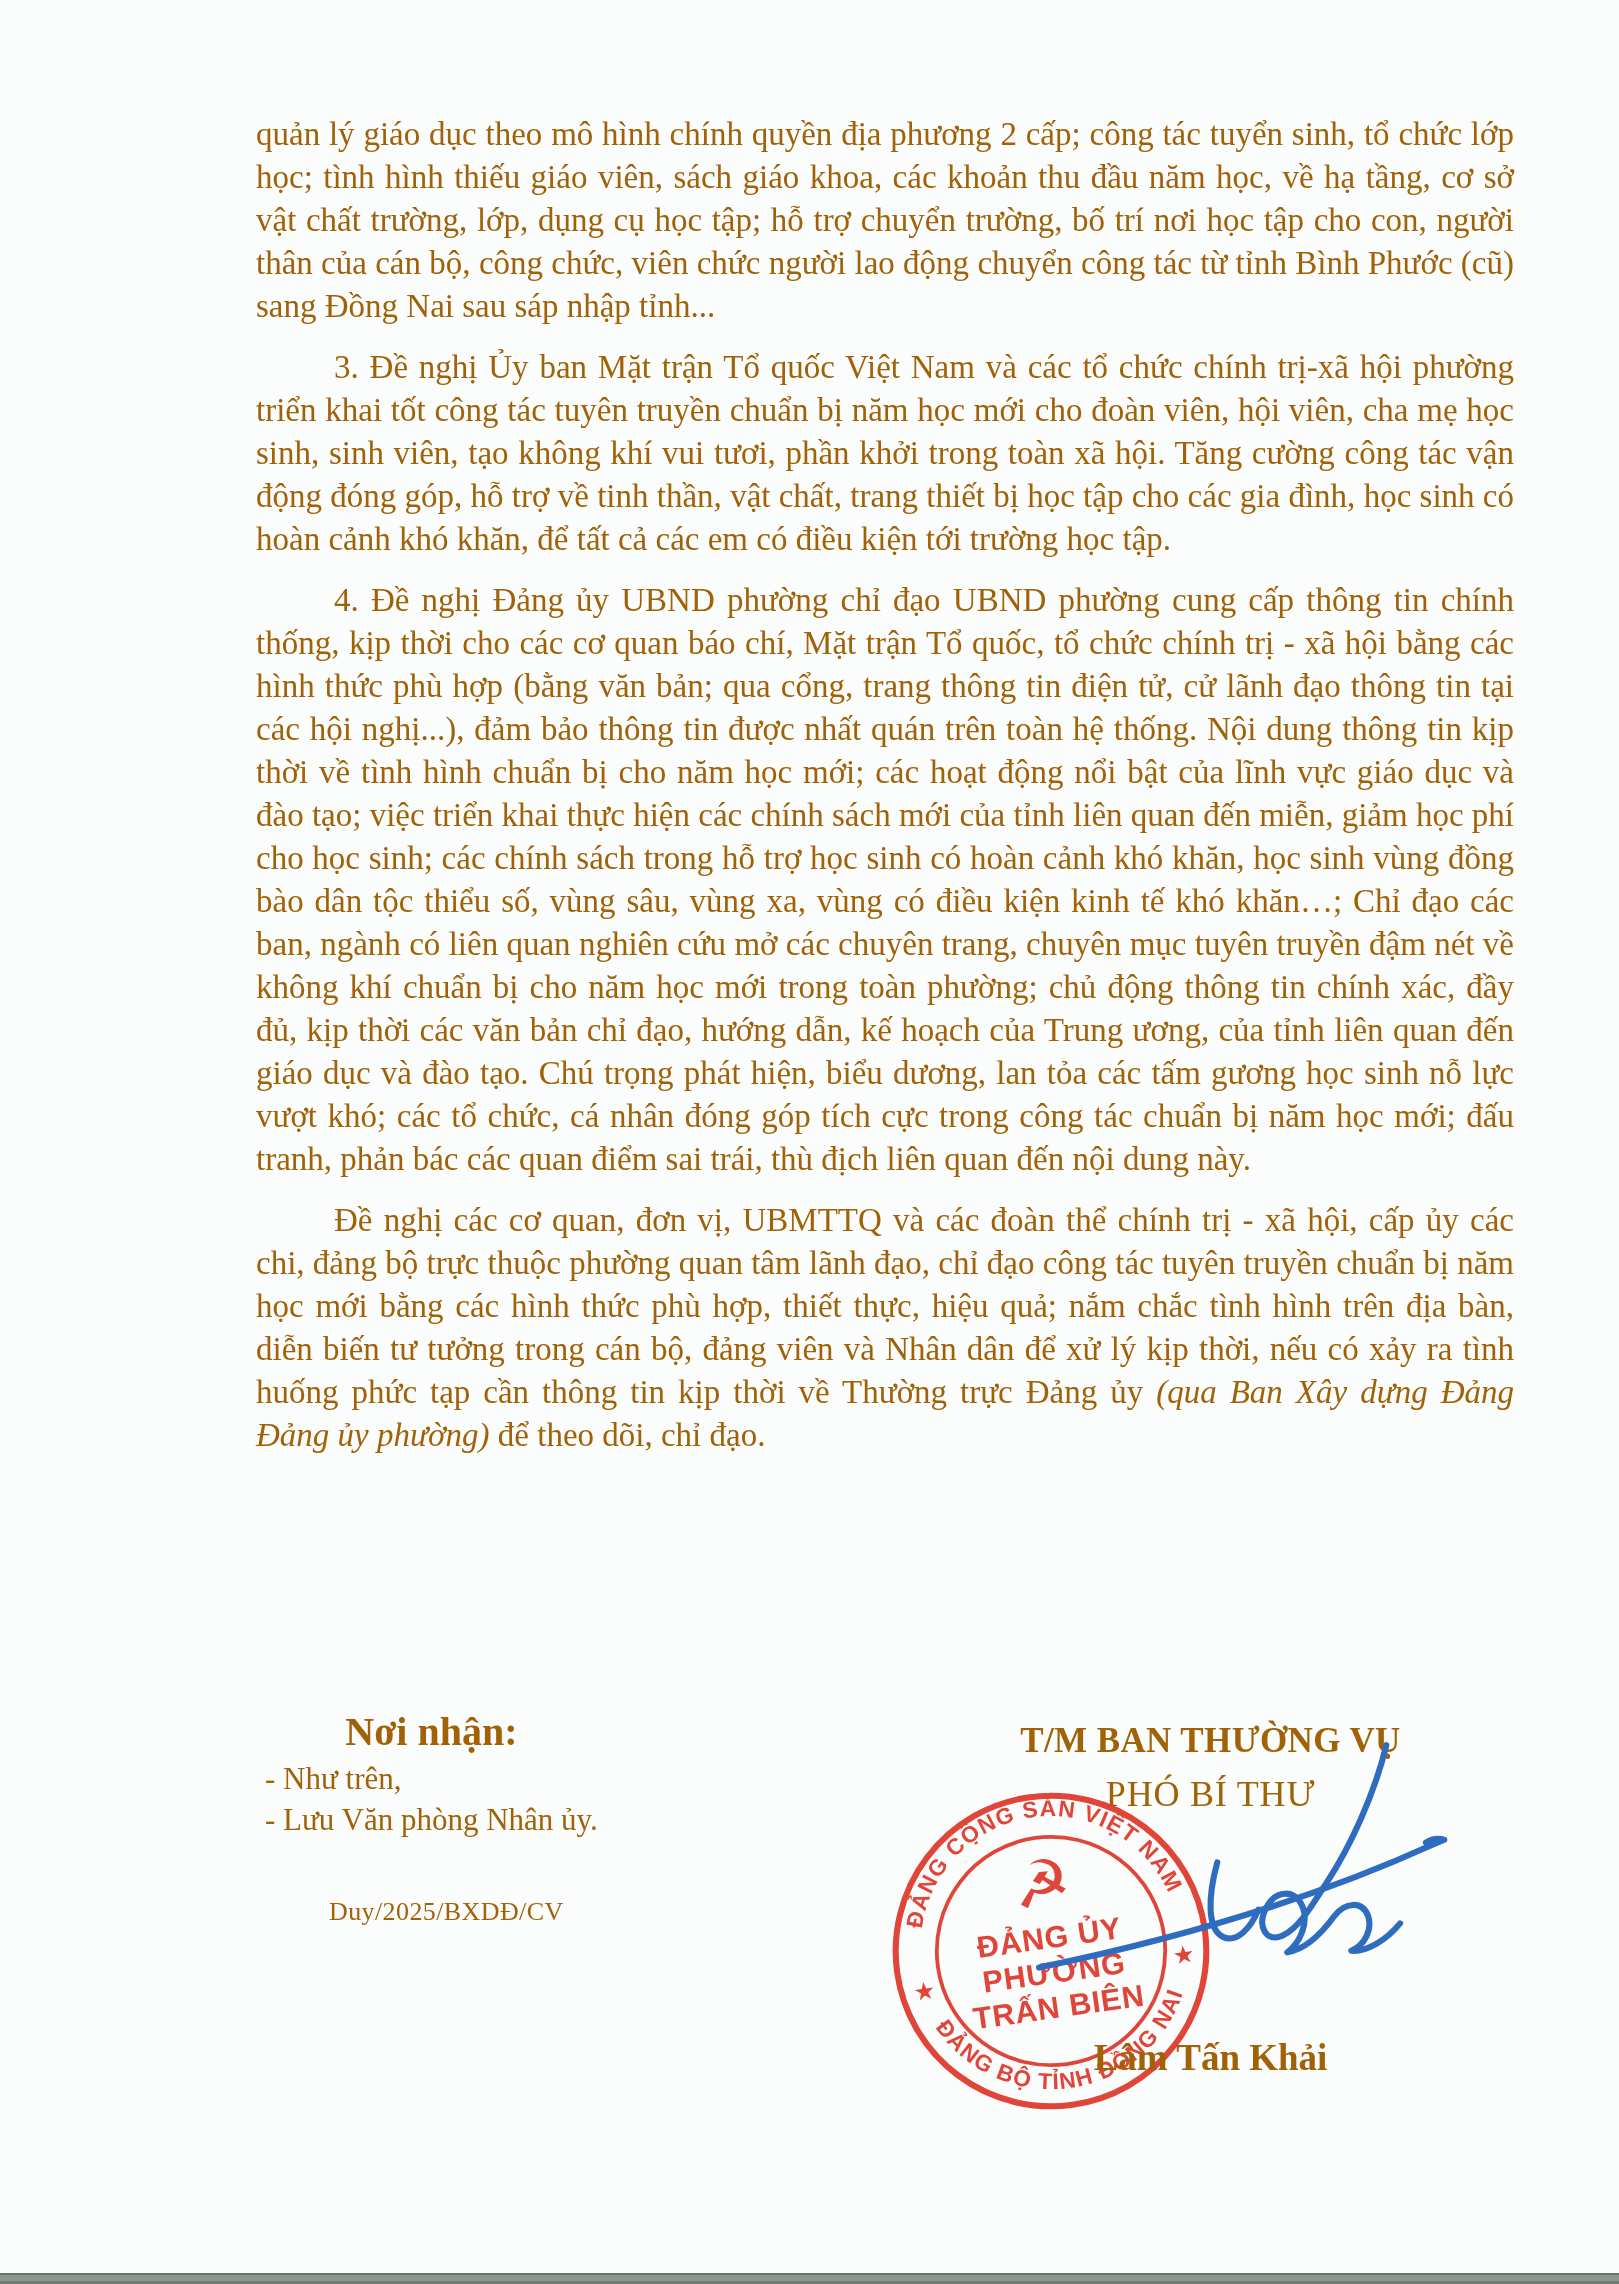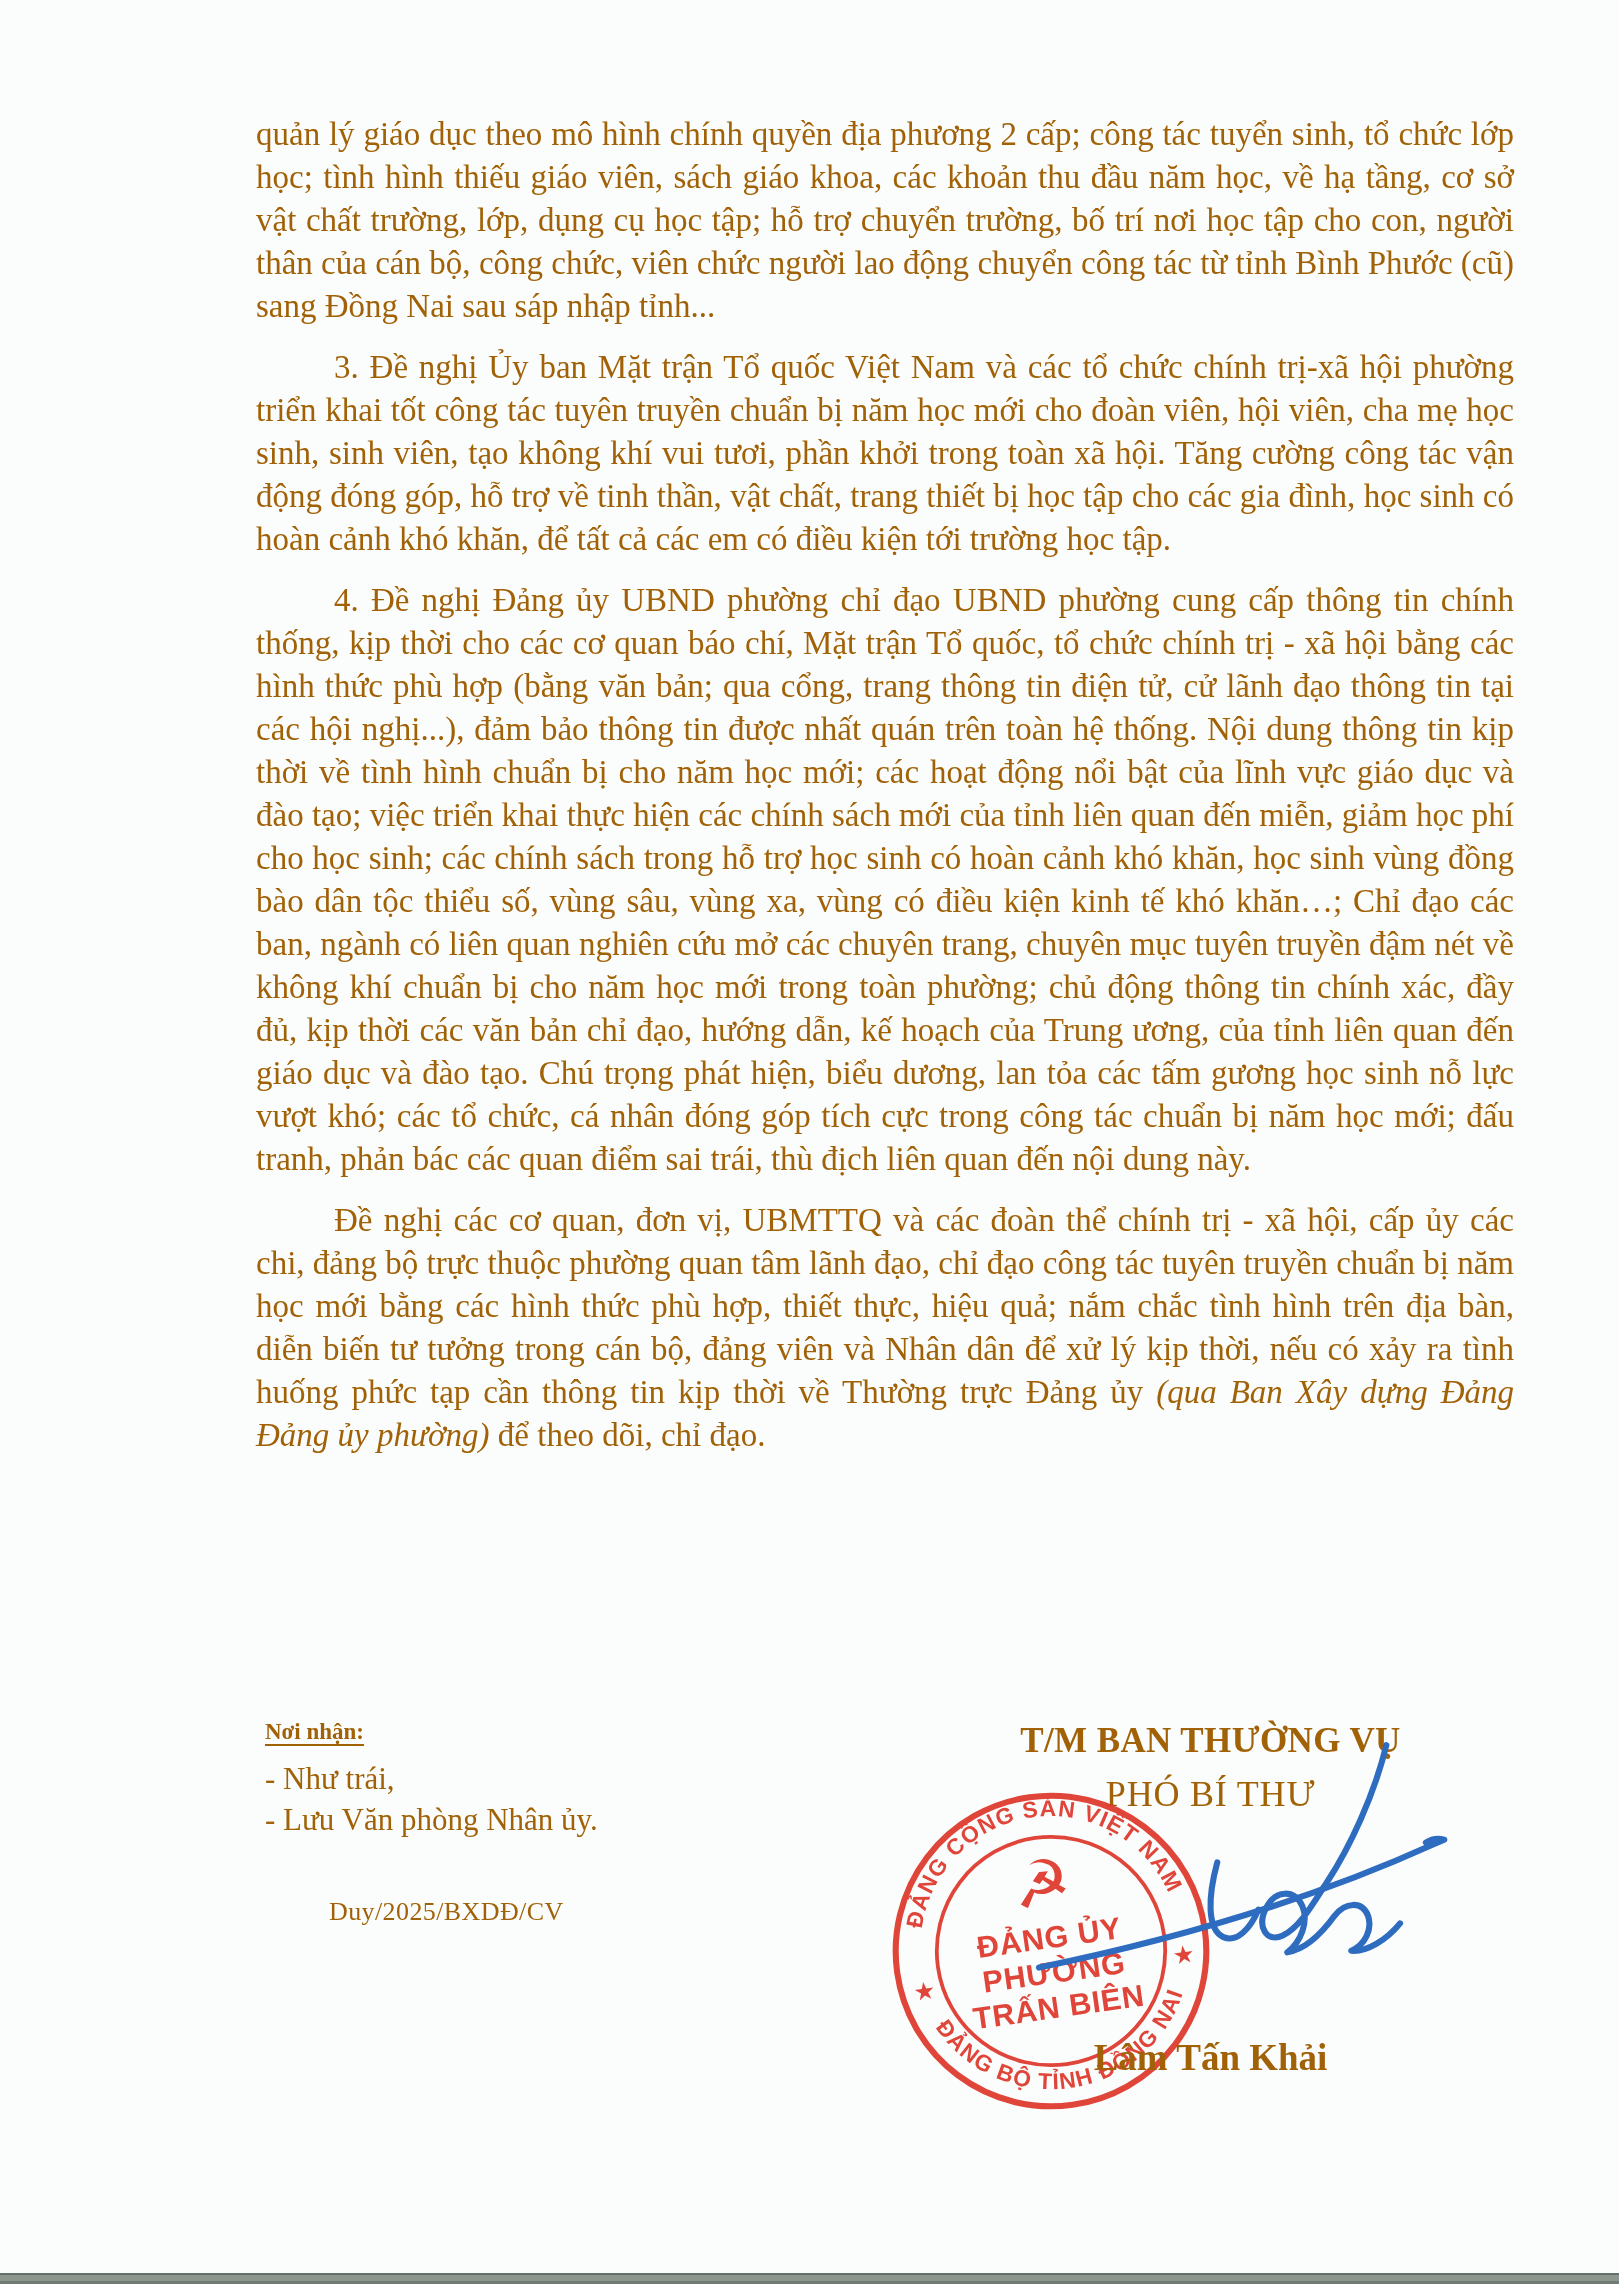--- a/index.html
+++ b/index.html
@@ -19,23 +19,24 @@
     font-size:33px; line-height:43px;
     text-align:justify;
   }
   .content p { margin:0 0 18px 0; text-indent:78px; }
   .content p.no-indent { text-indent:0; }
   .italic { font-style:italic; }
 
   
   .recipients { position:absolute; left:265px; top:1711px; font-size:31px; line-height:41px; }
   .recipients .label {
-    font-weight:bold; font-size:23px;
-    text-decoration:underline; text-decoration-thickness:2.3px; text-underline-offset:4.6px;
+    font-weight:bold; font-size:40px;
+    text-decoration-thickness:2.3px; text-underline-offset:4.6px;
     margin-bottom:6px;
+    text-align:center;
   }
   .ref-number { position:absolute; left:329px; top:1897px; font-size:26px; letter-spacing:0.4px; }
 
   
   .sign-block { position:absolute; left:956px; top:1721px; width:509px; text-align:center; }
   .authority { font-weight:bold; font-size:35px; letter-spacing:0.4px; white-space:nowrap; }
   .title { font-size:36px; margin-top:12px; letter-spacing:0.8px; }
   .signer {
     position:absolute; left:956px; top:2036px; width:509px;
     text-align:center; font-weight:bold; font-size:37px; white-space:nowrap;
@@ -59,21 +60,21 @@
 
   <div class="content">
     <p class="no-indent">quản lý giáo dục theo mô hình chính quyền địa phương 2 cấp; công tác tuyển sinh, tổ chức lớp học; tình hình thiếu giáo viên, sách giáo khoa, các khoản thu đầu năm học, về hạ tầng, cơ sở vật chất trường, lớp, dụng cụ học tập; hỗ trợ chuyển trường, bố trí nơi học tập cho con, người thân của cán bộ, công chức, viên chức người lao động chuyển công tác từ tỉnh Bình Phước (cũ) sang Đồng Nai sau sáp nhập tỉnh...</p>
     <p>3. Đề nghị Ủy ban Mặt trận Tổ quốc Việt Nam và các tổ chức chính trị-xã hội phường triển khai tốt công tác tuyên truyền chuẩn bị năm học mới cho đoàn viên, hội viên, cha mẹ học sinh, sinh viên, tạo không khí vui tươi, phần khởi trong toàn xã hội. Tăng cường công tác vận động đóng góp, hỗ trợ về tinh thần, vật chất, trang thiết bị học tập cho các gia đình, học sinh có hoàn cảnh khó khăn, để tất cả các em có điều kiện tới trường học tập.</p>
     <p>4. Đề nghị Đảng ủy UBND phường chỉ đạo UBND phường cung cấp thông tin chính thống, kịp thời cho các cơ quan báo chí, Mặt trận Tổ quốc, tổ chức chính trị - xã hội bằng các hình thức phù hợp (bằng văn bản; qua cổng, trang thông tin điện tử, cử lãnh đạo thông tin tại các hội nghị...), đảm bảo thông tin được nhất quán trên toàn hệ thống. Nội dung thông tin kịp thời về tình hình chuẩn bị cho năm học mới; các hoạt động nổi bật của lĩnh vực giáo dục và đào tạo; việc triển khai thực hiện các chính sách mới của tỉnh liên quan đến miễn, giảm học phí cho học sinh; các chính sách trong hỗ trợ học sinh có hoàn cảnh khó khăn, học sinh vùng đồng bào dân tộc thiểu số, vùng sâu, vùng xa, vùng có điều kiện kinh tế khó khăn…; Chỉ đạo các ban, ngành có liên quan nghiên cứu mở các chuyên trang, chuyên mục tuyên truyền đậm nét về không khí chuẩn bị cho năm học mới trong toàn phường; chủ động thông tin chính xác, đầy đủ, kịp thời các văn bản chỉ đạo, hướng dẫn, kế hoạch của Trung ương, của tỉnh liên quan đến giáo dục và đào tạo. Chú trọng phát hiện, biểu dương, lan tỏa các tấm gương học sinh nỗ lực vượt khó; các tổ chức, cá nhân đóng góp tích cực trong công tác chuẩn bị năm học mới; đấu tranh, phản bác các quan điểm sai trái, thù địch liên quan đến nội dung này.</p>
     <p><span>Đề nghị các cơ quan, đơn vị, UBMTTQ và các đoàn thể chính trị - xã hội, cấp ủy các chi, đảng bộ trực thuộc phường quan tâm lãnh đạo, chỉ đạo công tác tuyên truyền chuẩn bị năm học mới bằng các hình thức phù hợp, thiết thực, hiệu quả; nắm chắc tình hình trên địa bàn, diễn biến tư tưởng trong cán bộ, đảng viên và Nhân dân để xử lý kịp thời, nếu có xảy ra tình huống phức tạp cần thông tin kịp thời về Thường trực Đảng ủy </span><span class="italic">(qua Ban Xây dựng Đảng Đảng ủy phường)</span><span> để theo dõi, chỉ đạo.</span></p>
   </div>
 
   <div class="recipients">
     <div class="label">Nơi nhận:</div>
-    <div class="item">- Như trái,</div>
+    <div class="item">- Như trên,</div>
     <div class="item">- Lưu Văn phòng Nhân ủy.</div>
   </div>
 
   <div class="ref-number">Duy/2025/BXDĐ/CV</div>
 
   <div class="sign-block">
     <div class="authority">T/M BAN THƯỜNG VỤ</div>
     <div class="title">PHÓ BÍ THƯ</div>
   </div>
 

